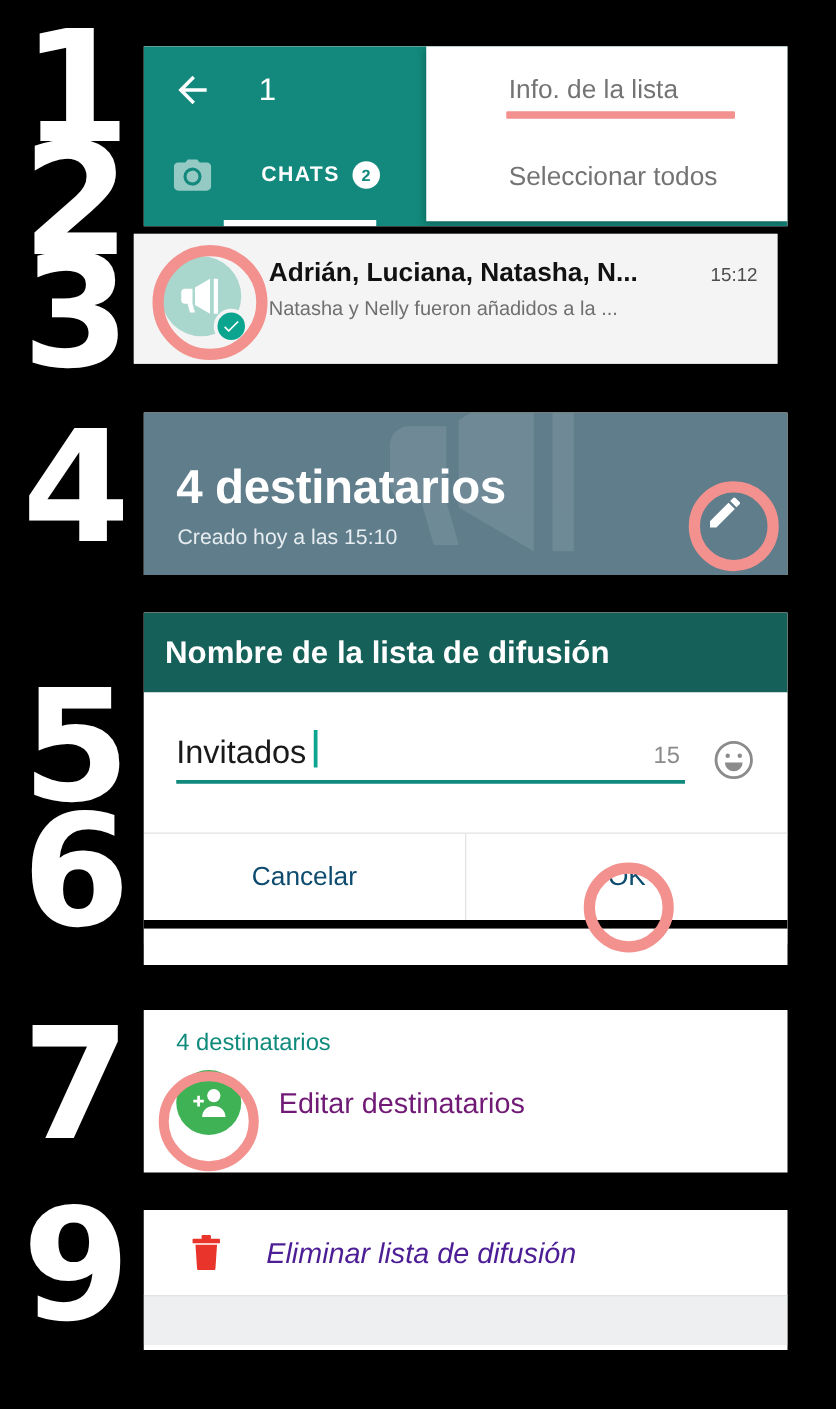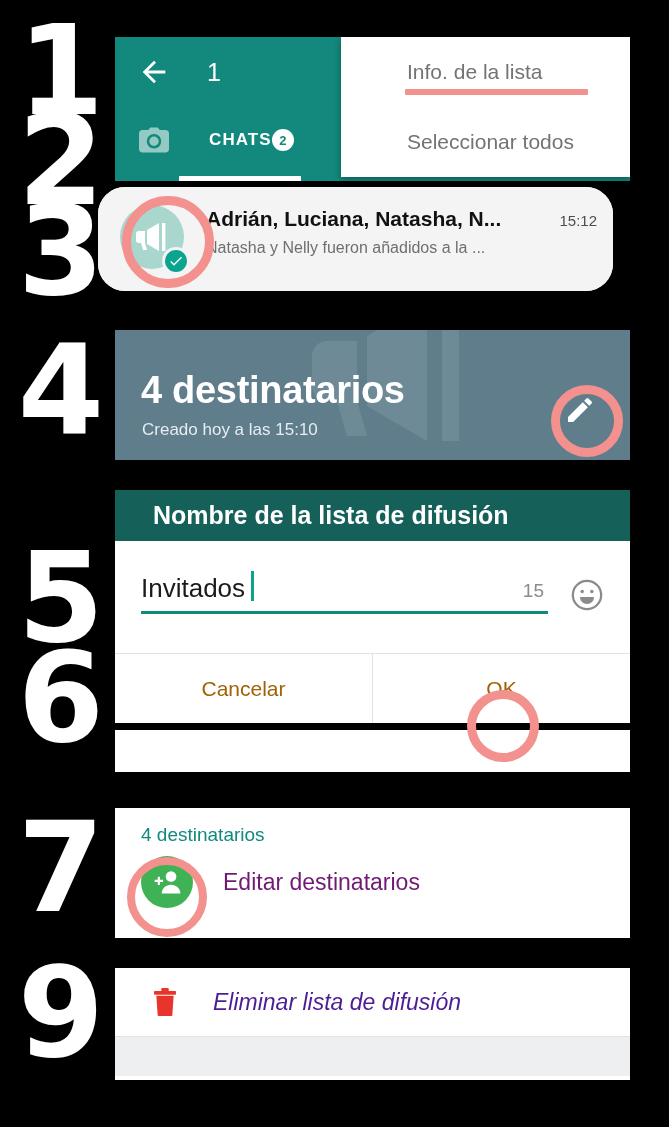--- a/index.html
+++ b/index.html
@@ -36,21 +36,21 @@
   .back-arrow { margin-left: 22px; width: 34px; height: 34px; }
   .sel-count {
     color: #fff; font-size: 25px; font-weight: 500; margin-left: 36px;
   }
   .appbar-row2 {
     position: absolute; left: 0; top: 70px; height: 66px; width: 100%;
     display: flex; align-items: center;
   }
   .cam-icon { margin-left: 24px; width: 30px; height: 26px; opacity: .55; }
   .chats-tab {
-    margin-left: 40px; display: flex; align-items: center; 
+    margin-left: 40px; display: flex; align-items: center; gap: 10px;
   }
   .chats-label {
     color: #ffffff; font-size: 17px; font-weight: 700; letter-spacing: 1.1px;
   }
   .chats-badge {
     background: #ffffff; color: #12897c; border-radius: 50%;
     width: 22px; height: 22px; font-size: 13px; font-weight: 700;
     display: flex; align-items: center; justify-content: center;
   }
   .tab-underline {
@@ -112,22 +112,22 @@
     color: #e7edf0; font-size: 17px;
   }
   .fab-pencil {
     position: absolute; right: 22px; bottom: 22px;
     width: 56px; height: 56px; border-radius: 50%;
     display: flex; align-items: center; justify-content: center;
   }
 
   
   .dlg-head {
-    background: #16605a; height: 51px; display: flex; align-items: center;
-    padding-left: 38px;
+    background: #16605a; height: 64px; display: flex; align-items: center;
+    padding-left: 17px;
   }
   .dlg-head-text { color: #ffffff; font-size: 25px; font-weight: 700; }
   .dlg-body { background: #ffffff; position: relative; height: 112px; padding-left: 32px; }
   .dlg-input-wrap {
     position: absolute; left: 26px; right: 26px; top: 26px;
     display: flex; align-items: flex-end;
   }
   .dlg-input-field {
     flex: 1; position: relative; border-bottom: 3px solid #0f8a7d;
     padding-bottom: 7px; display: flex; align-items: baseline;
@@ -138,21 +138,21 @@
     background: #0aa48f; margin-left: 6px; position: relative; top: 4px;
   }
   .dlg-counter { margin-left: auto; font-size: 19px; color: #8b8b8b; padding-right: 4px; }
   .emoji-btn { width: 34px; height: 34px; margin-left: 22px; margin-bottom: 2px; }
   .dlg-actions {
     position: relative; display: flex; height: 70px;
     border-top: 1px solid #e2e2e2; background: #ffffff;
   }
   .dlg-btn {
     flex: 1; display: flex; align-items: center; justify-content: center;
-    font-size: 21px; color: #a16207;
+    font-size: 21px; color: #0c4a6e;
   }
   .dlg-divider { width: 1px; background: #e2e2e2; }
   .dlg-bottom-bar { height: 7px; background: #000000; }
   .dlg-bottom-white { height: 12px; background: #ffffff; }
 
   
   .sec-head {
     color: #0f8a7d; font-size: 19px; padding: 16px 0 0 26px;
   }
   .recip-row {
@@ -219,21 +219,21 @@
       <div class="popup-item" style="height:70px;">
         <span>Info. de la lista</span>
         <span class="popup-underline" style="left:24px; bottom:12px; width:183px;"></span>
       </div>
       <div class="popup-item" style="height:70px;">
         <span>Seleccionar todos</span>
       </div>
     </div>
   </div>
 
-  <div class="panel" style="left:98px; top:187px; width:515px; height:104px;border-radius:27px;">
+  <div class="panel" style="left:107px; top:187px; width:515px; height:104px;">
     <div class="chatrow">
       <div class="avatar">
         <svg width="38" height="30" viewBox="0 0 38 30">
           <path d="M26 1v28l-12-7V8zM12 9h-6a3 3 0 0 0-3 3v6a3 3 0 0 0 3 3h6zM8 21l2 7h4l-2-7z" fill="#ffffff"></path>
           <rect x="29" y="1" width="3.4" height="28" fill="#ffffff"></rect>
         </svg>
       </div>
       <div class="check-badge">
         <svg width="16" height="16" viewBox="0 0 24 24">
           <path d="M9 16.2L4.8 12l-1.4 1.4L9 19 21 7l-1.4-1.4z" fill="#ffffff"></path>

